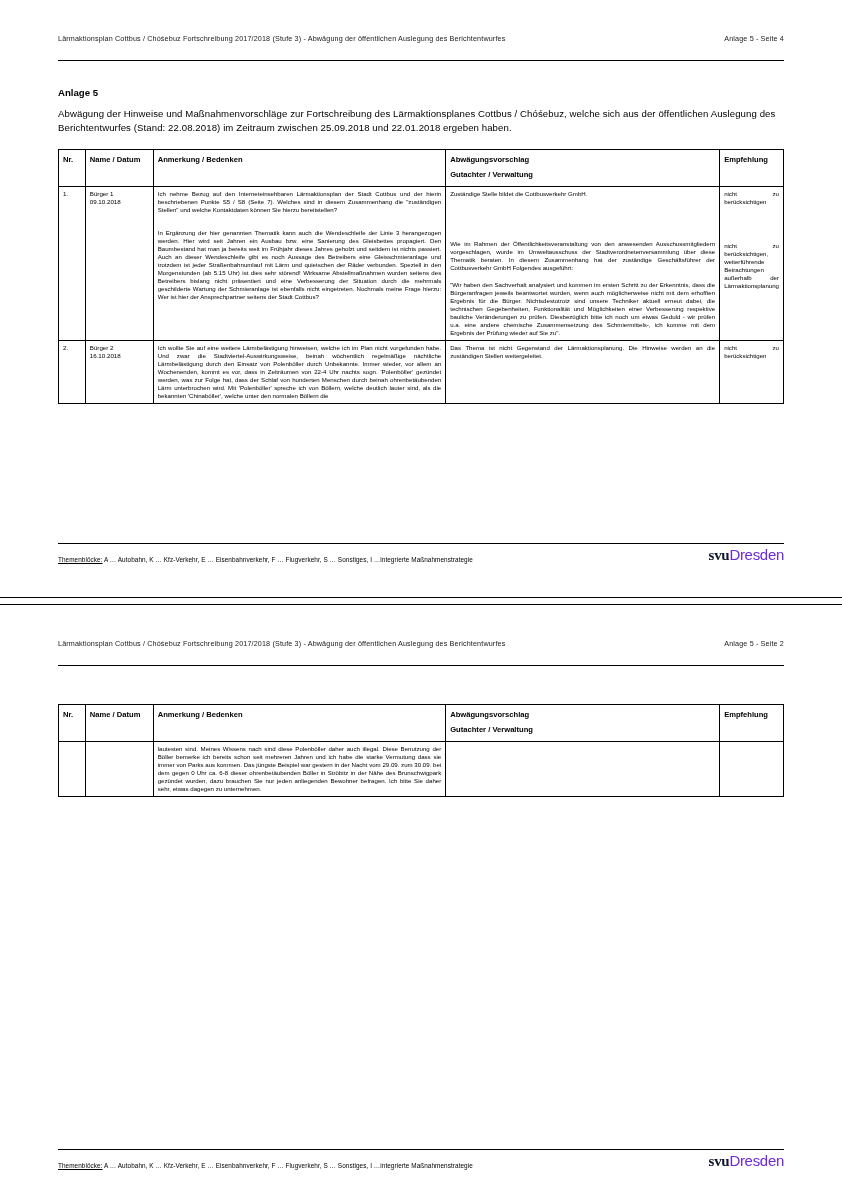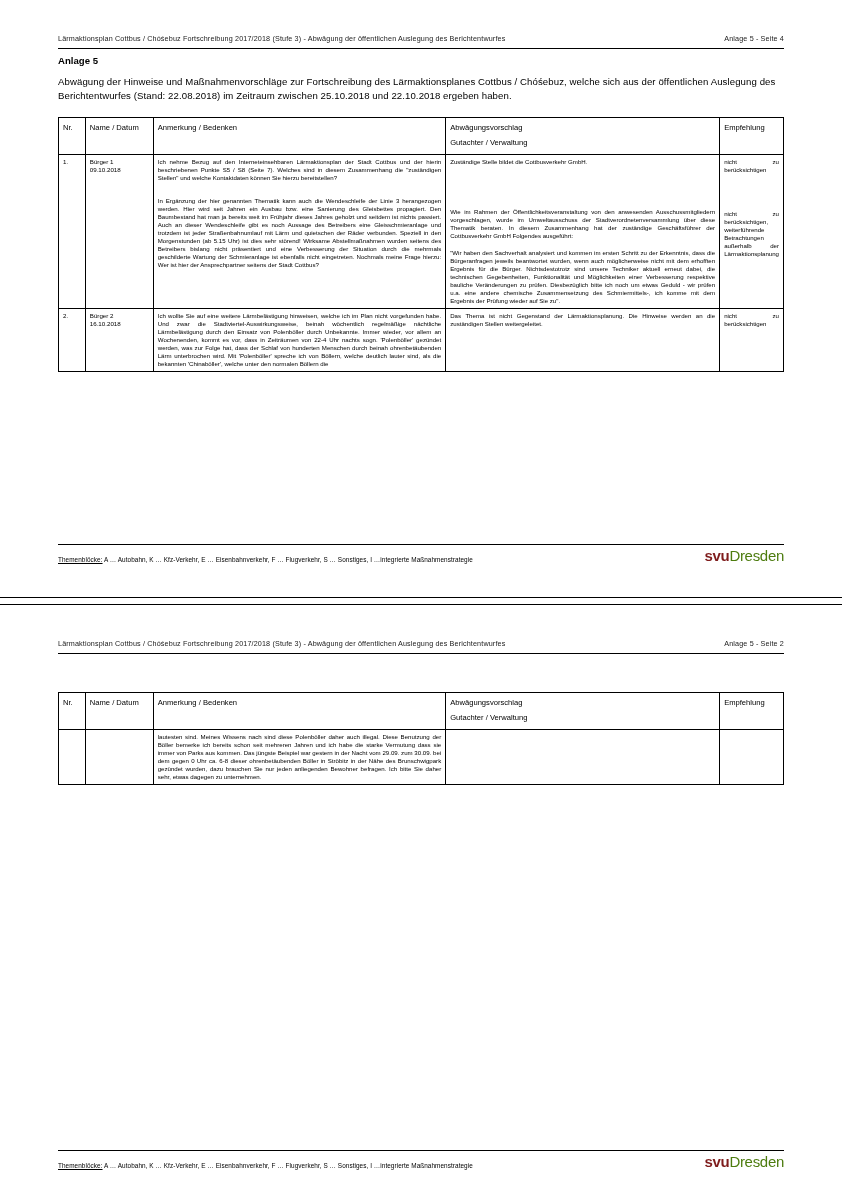--- a/index.html
+++ b/index.html
@@ -26,29 +26,29 @@
   }
   
   .doc-header {
     padding-top: 34px;
     display: flex;
     justify-content: space-between;
     align-items: flex-end;
     font-size: 7.2px;
     letter-spacing: 0.02em;
     color: #1a1a1a;
-    padding-bottom: 5px;
+    padding-bottom: 17px;
     border-bottom: 0.8px solid #000;
   }
   .doc-header .left { max-width: 600px; }
   .doc-header .right { white-space: nowrap; padding-left: 10px; }
 
   
   .title-row {
-    margin-top: 6px;
+    margin-top: 26px;
     font-size: 9.6px;
     display: flex;
     align-items: baseline;
   }
   .title-row .bold {
     font-weight: bold;
     width: 76px;
     flex: none;
   }
   .intro {
@@ -65,21 +65,21 @@
     width: 100%;
     table-layout: fixed;
   }
   table.main th, table.main td {
     border: 0.8px solid #000;
     vertical-align: top;
     padding: 3px 4px;
   }
   table.main thead th {
     font-size: 7.6px;
-    font-weight: normal;
+    font-weight: bold;
     text-align: left;
     height: 28px;
     vertical-align: top;
     padding-top: 5px;
   }
   .col-nr { width: 26px; }
   .col-name { width: 66px; }
   .col-anm { width: 284px; }
   .col-abw { width: 266px; }
   .col-emp { width: 62px; }
@@ -118,22 +118,22 @@
     letter-spacing: 0.01em;
   }
   .footer-text .underline { text-decoration: underline; }
   .logo {
     font-size: 15px;
     font-weight: bold;
     letter-spacing: -0.02em;
     line-height: 1;
     white-space: nowrap;
   }
-  .logo .svu { color: #7f1d1d; }
-  .logo .dresden { color: #4d7c0f; font-weight: normal; }
+  .logo .svu { color: #0f172a; font-family: Liberation Serif, serif; }
+  .logo .dresden { color: #6d28d9; font-weight: normal; }
 
   .divider-band {
     height: 8px;
     background: #ffffff;
     border-top: 1px solid #000;
     border-bottom: 1px solid #000;
     box-sizing: border-box;
   }
 </style>
 </head>
@@ -143,21 +143,21 @@
 
   <div class="doc-header">
     <div class="left">Lärmaktionsplan Cottbus / Chóśebuz Fortschreibung 2017/2018 (Stufe 3) - Abwägung der öffentlichen Auslegung des Berichtentwurfes</div>
     <div class="right">Anlage 5 - Seite 4</div>
   </div>
 
   <div class="title-row">
     <span class="bold">Anlage 5</span>
   </div>
 
-  <div class="intro">Abwägung der Hinweise und Maßnahmenvorschläge zur Fortschreibung des Lärmaktionsplanes Cottbus / Chóśebuz, welche sich aus der öffentlichen Auslegung des Berichtentwurfes (Stand: 22.08.2018) im Zeitraum zwischen 25.10.2018 und 22.10.2018 ergeben haben.</div>
+  <div class="intro">Abwägung der Hinweise und Maßnahmenvorschläge zur Fortschreibung des Lärmaktionsplanes Cottbus / Chóśebuz, welche sich aus der öffentlichen Auslegung des Berichtentwurfes (Stand: 22.08.2018) im Zeitraum zwischen 25.09.2018 und 22.01.2018 ergeben haben.</div>
 
   <table class="main">
     <colgroup>
       <col class="col-nr">
         <col class="col-name">
         <col class="col-anm">
         <col class="col-abw">
         <col class="col-emp">
     </colgroup>
     <thead>

